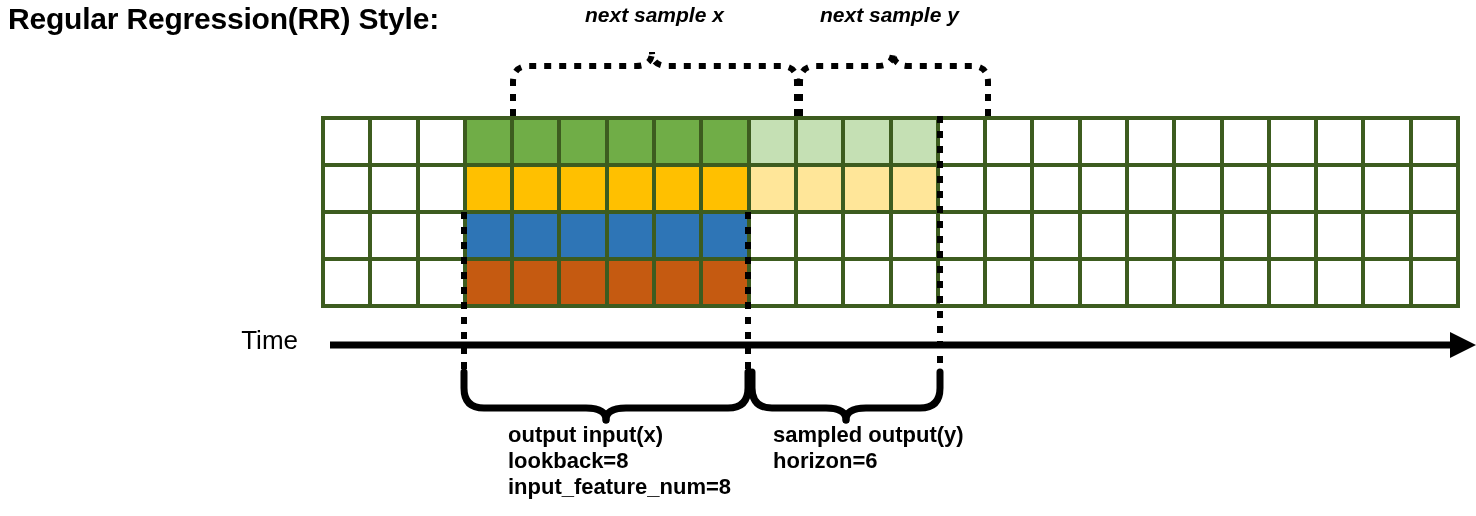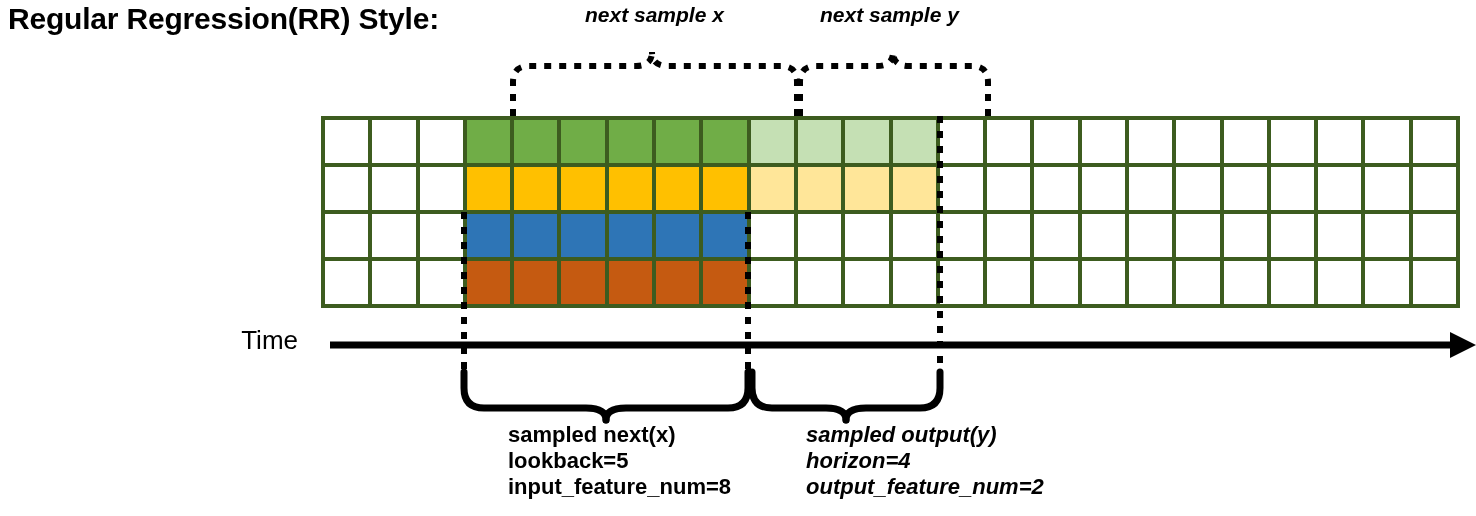--- a/index.html
+++ b/index.html
@@ -61,21 +61,21 @@
     white-space:nowrap;
   }
   #cap-x{left:585px;top:3px;}
   #cap-y{left:820px;top:3px;}
 
   .bot-block{
     position:absolute;font-size:22px;font-weight:600;line-height:26px;
     white-space:nowrap;
   }
   #bot-x{left:508px;top:422px;}
-  #bot-y{left:806px;top:422px;font-style:italic;}
+  #bot-y{left:773px;top:422px;}
 </style>
 </head>
 <body>
 
 <div id="stage">
 
   <div id="title">Regular Regression(RR) Style:</div>
 
   <div class="row-label" id="lbl0">Target 1</div>
   <div class="row-label" id="lbl1">Target 2</div>
@@ -180,29 +180,28 @@
       <div class="cell"></div>
       <div class="cell"></div>
       <div class="cell"></div>
       <div class="cell"></div>
     </div>
 
   <div class="top-cap" id="cap-x">next sample x</div>
   <div class="top-cap" id="cap-y">next sample y</div>
 
   <div class="bot-block" id="bot-x">
-    <div>sampled next(x)</div>
-    <div>lookback=5</div>
+    <div>output input(x)</div>
+    <div>lookback=8</div>
     <div>input_feature_num=8</div>
   </div>
 
   <div class="bot-block" id="bot-y">
     <div>sampled output(y)</div>
-    <div>horizon=4</div>
-    <div>output_feature_num=2</div>
+    <div>horizon=6</div>
   </div>
 
   <svg id="overlay" viewBox="0 0 1476 516">
 
     <g fill="none" stroke="#000" stroke-width="6" stroke-linecap="butt" stroke-dasharray="7 8">
       <path d="M513,116 L513,82 Q513,66 529,66 L636,66 Q652,66 652,52"></path>
       <path d="M797,116 L797,82 Q797,66 781,66 L668,66 Q652,66 652,52"></path>
     </g>
 
     <g fill="none" stroke="#000" stroke-width="6" stroke-linecap="butt" stroke-dasharray="7 8">

